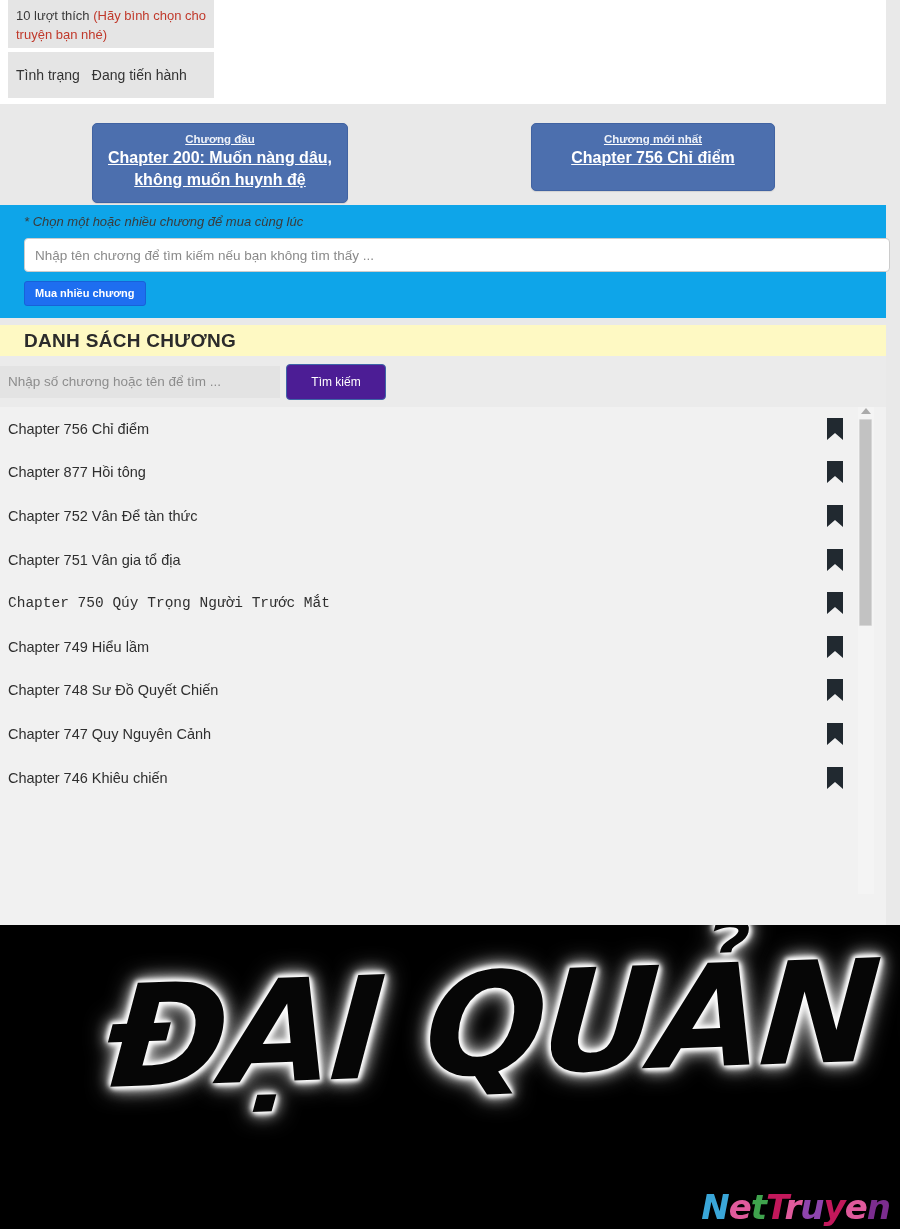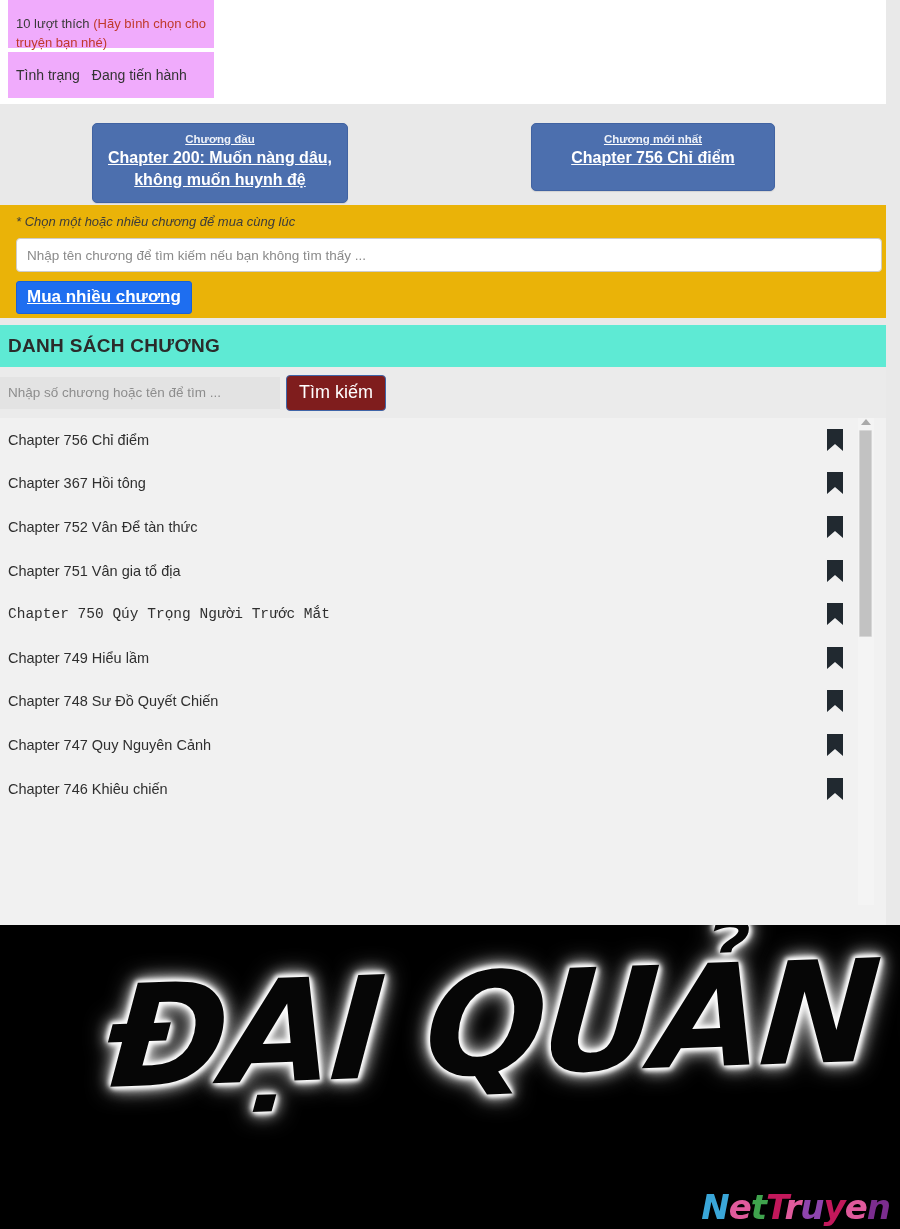--- a/index.html
+++ b/index.html
@@ -22,24 +22,24 @@
   .top-panel {
     position: absolute;
     left: 0; top: 0;
     width: 886px; height: 104px;
     background: #ffffff;
   }
   .info-box {
     position: absolute;
     left: 8px;
     width: 206px;
-    background: #f0abfc;
+    background: #e5e5e5;
     font-size: 13px;
     color: #333;
-    padding: 14px 8px;
+    padding: 6px 8px;
     line-height: 19px;
   }
   .info-likes { top: 0px; height: 48px; }
   .info-status { top: 52px; height: 46px; display: flex; align-items: center; }
   .likes-count { color: #3a3a3a; }
   .likes-hint { color: #c0392b; }
   .status-label { color: #333; margin-right: 12px; font-size: 14px; }
   .status-value { color: #333; font-size: 14px; }
 
   
@@ -75,22 +75,22 @@
     color: #ffffff;
   }
   #btn-first { left: 92px; width: 256px; height: 80px; }
   #btn-latest { left: 531px; width: 244px; height: 68px; }
 
   
   .buy-panel {
     position: absolute;
     left: 0; top: 205px;
     width: 886px; height: 113px;
-    background: #eab308;
-    padding: 9px 12px 0 16px;
+    background: #0ea5e9;
+    padding: 9px 12px 0 24px;
   }
   .buy-note {
     font-size: 13px;
     font-style: italic;
     color: #3b3b3b;
     margin: 0 0 8px 0;
     line-height: 16px;
   }
   .buy-input {
     display: block;
@@ -105,42 +105,41 @@
     outline: none;
     font-family: "Liberation Sans", sans-serif;
   }
   .buy-input::placeholder { color: #8a8a8a; }
   .buy-btn {
     margin-top: 9px;
     background: #1e6ef0;
     border: 1px solid #1861d8;
     border-radius: 3px;
     color: #fff;
-    font-size: 17px;
+    font-size: 11px;
     font-weight: bold;
     padding: 5px 10px 6px 10px;
     cursor: pointer;
     font-family: "Liberation Sans", sans-serif;
-    text-decoration: underline;
   }
 
   
   .list-section {
     position: absolute;
     left: 0; top: 325px;
     width: 886px;
     height: 600px;
     background: #f1f1f1;
   }
   .list-header {
-    height: 42px;
-    background: #5eead4;
+    height: 31px;
+    background: #fef9c3;
     display: flex;
     align-items: center;
-    padding-left: 8px;
+    padding-left: 24px;
   }
   .list-header-title {
     font-size: 19px;
     font-weight: bold;
     letter-spacing: 0.3px;
     color: #2b2b2b;
   }
   .list-search-row {
     height: 51px;
     background: #ebebeb;
@@ -157,25 +156,25 @@
     font-size: 13.5px;
     color: #555;
     outline: none;
     font-family: "Liberation Sans", sans-serif;
   }
   .list-search-input::placeholder { color: #8d8d8d; }
   .list-search-btn {
     margin-left: 6px;
     width: 100px;
     height: 36px;
-    background: #7f1d1d;
+    background: #4c1d95;
     border: 1px solid #3f65a8;
     border-radius: 4px;
     color: #fff;
-    font-size: 18px;
+    font-size: 12px;
     cursor: pointer;
     font-family: "Liberation Sans", sans-serif;
   }
 
   
   .chapter-scroll {
     position: relative;
     height: 487px;
     background: #f1f1f1;
     overflow: hidden;
@@ -322,21 +321,21 @@
 
     <div class="chapter-scroll">
       <div id="chapter-rows">
           <div class="chapter-row">
             <a class="chapter-name" href="#" style="color: rgb(47, 47, 47); text-decoration: none;">Chapter 756 Chỉ điểm</a>
             <span class="bookmark-icon"><svg viewBox="0 0 18 22" width="18" height="22" aria-hidden="true">
                 <path d="M1 0 H17 V22 L9 15 L1 22 Z" fill="#212930"></path>
               </svg></span>
           </div>
           <div class="chapter-row">
-            <a class="chapter-name" href="#" style="color: rgb(47, 47, 47); text-decoration: none;">Chapter 367 Hồi tông</a>
+            <a class="chapter-name" href="#" style="color: rgb(47, 47, 47); text-decoration: none;">Chapter 877 Hồi tông</a>
             <span class="bookmark-icon"><svg viewBox="0 0 18 22" width="18" height="22" aria-hidden="true">
                 <path d="M1 0 H17 V22 L9 15 L1 22 Z" fill="#212930"></path>
               </svg></span>
           </div>
           <div class="chapter-row">
             <a class="chapter-name" href="#" style="color: rgb(47, 47, 47); text-decoration: none;">Chapter 752 Vân Để tàn thức</a>
             <span class="bookmark-icon"><svg viewBox="0 0 18 22" width="18" height="22" aria-hidden="true">
                 <path d="M1 0 H17 V22 L9 15 L1 22 Z" fill="#212930"></path>
               </svg></span>
           </div>

